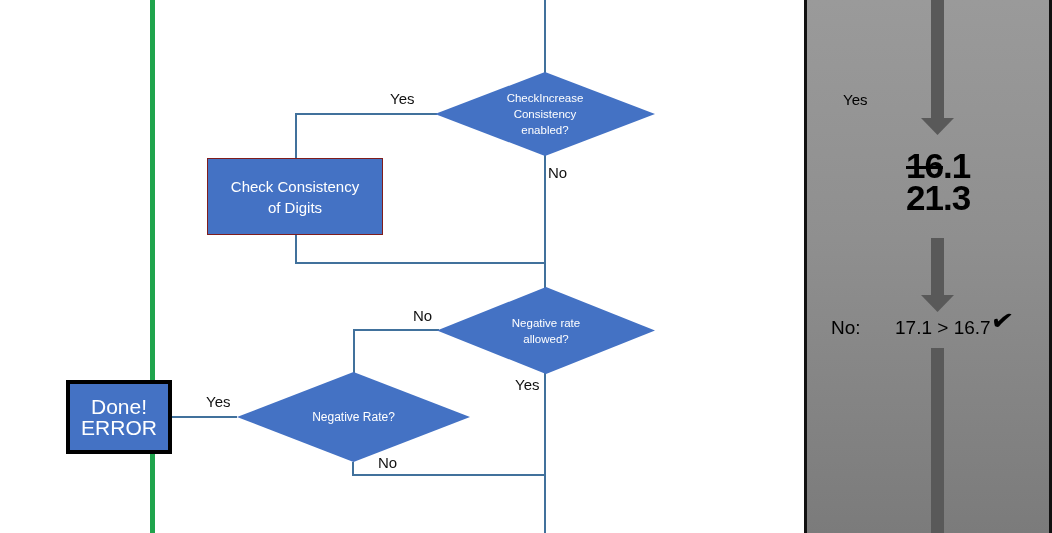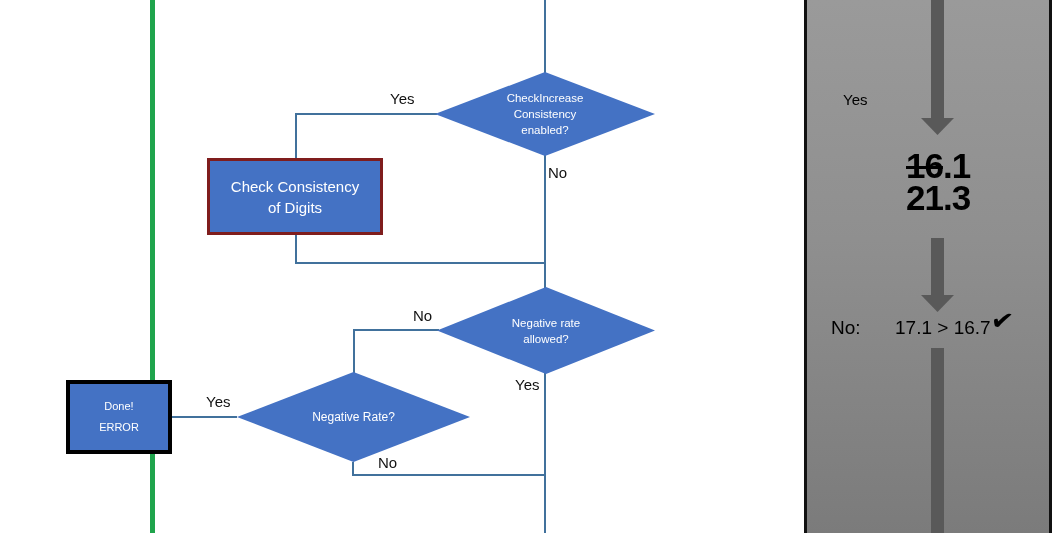--- a/index.html
+++ b/index.html
@@ -23,22 +23,22 @@
   .c-d3-out-h{left:352px;top:474px;width:194px;height:2px;}
   .c-yes-left-h{left:172px;top:416px;width:65px;height:2px;}
   
   .shape{z-index:3;display:flex;flex-direction:column;align-items:center;justify-content:center;
          text-align:center;color:#fff;background:#4472C4;}
   .diamond{clip-path:polygon(50% 0,100% 50%,50% 100%,0 50%);}
   .d1{left:435px;top:72px;width:220px;height:84px;font-size:11.5px;line-height:16px;}
   .d2{left:437px;top:287px;width:218px;height:87px;font-size:11.5px;line-height:16px;}
   .d3{left:237px;top:372px;width:233px;height:90px;font-size:12px;}
   .rect1{left:207px;top:158px;width:176px;height:77px;font-size:15px;line-height:21px;
-         border:3px solid #7f1d1d;box-sizing:border-box;}
-  .done{left:66px;top:380px;width:106px;height:74px;font-size:11px;line-height:21px;
+         border:1px solid #7f1d1d;box-sizing:border-box;}
+  .done{left:66px;top:380px;width:106px;height:74px;font-size:21px;line-height:21px;
         border:4px solid #000;box-sizing:border-box;}
   
   .lbl{z-index:4;font-size:15px;color:#111;}
   .yes-top{left:390px;top:90px;}
   .no-top{left:548px;top:164px;}
   .no-mid{left:413px;top:307px;}
   .yes-mid{left:515px;top:376px;}
   .yes-left{left:206px;top:393px;}
   .no-bottom{left:378px;top:454px;}
   

